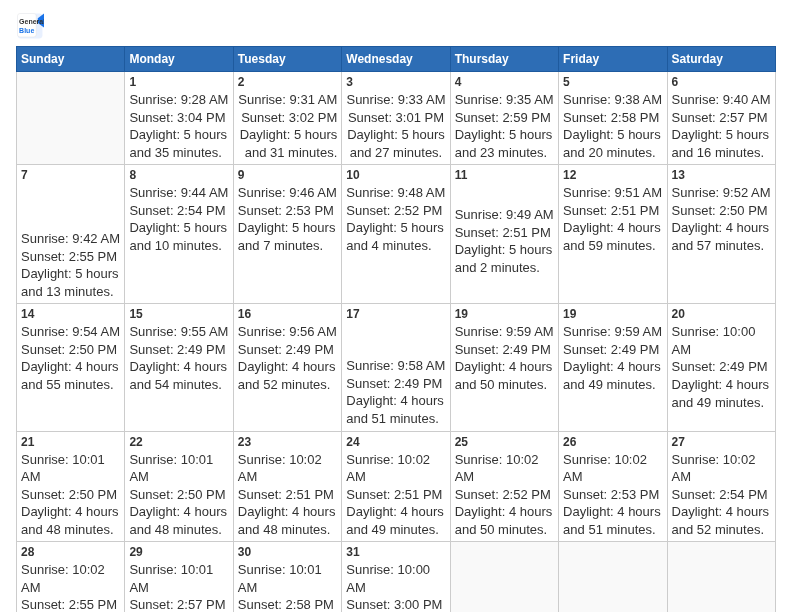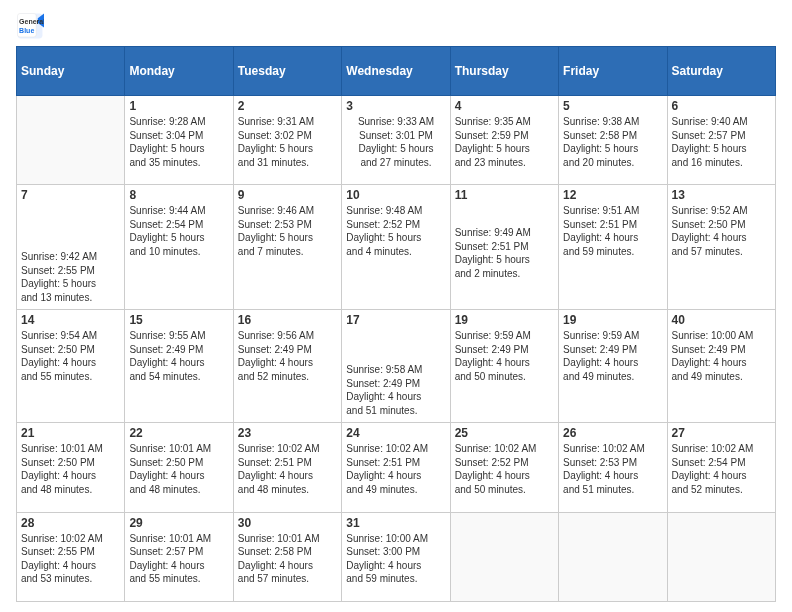--- a/index.html
+++ b/index.html
@@ -50,41 +50,41 @@
       border: 1px solid #ccc;
       border-collapse: collapse;
       width: 100%;
       table-layout: fixed;
     }
     .calendar th {
       background-color: #2d6db5;
       color: #fff;
       font-size: 12px;
       font-weight: bold;
-      padding: 17px 4px;
+      padding: 5px 4px;
       text-align: left;
       border: 1px solid #1e5a9e;
     }
     .calendar td {
       border: 1px solid #ccc;
       vertical-align: top;
       padding: 3px 4px;
       font-size: 9.5px;
       color: #333;
       height: 88px;
     }
     .day-num {
       font-size: 12px;
       font-weight: bold;
       color: #333;
       display: block;
       margin-bottom: 2px;
     }
     .day-info {
-      font-size: 10px;
+      font-size: 13px;
       color: #333;
       line-height: 1.35;
     }
     .empty-cell {
       background: #f9f9f9;
     }
   </style>
 </head>
 <body>
 
@@ -126,21 +126,21 @@
           <td class="empty-cell"></td>
           <td>
             <span class="day-num">1</span>
             <div class="day-info" style="white-space: pre-line;">Sunrise: 9:28 AM
 Sunset: 3:04 PM
 Daylight: 5 hours
 and 35 minutes.</div>
           </td>
           <td>
             <span class="day-num">2</span>
-            <div class="day-info" style="white-space: pre-line;">Sunrise: 9:31 AM
+            <div class="day-info" style="white-space: pre-line; text-align: right;">Sunrise: 9:31 AM
 Sunset: 3:02 PM
 Daylight: 5 hours
 and 31 minutes.</div>
           </td>
           <td>
             <span class="day-num">3</span>
             <div class="day-info" style="white-space: pre-line; text-align: center;">Sunrise: 9:33 AM
 Sunset: 3:01 PM
 Daylight: 5 hours
 and 27 minutes.</div>
@@ -255,21 +255,21 @@
 and 50 minutes.</div>
           </td>
           <td>
             <span class="day-num">19</span>
             <div class="day-info" style="white-space: pre-line;">Sunrise: 9:59 AM
 Sunset: 2:49 PM
 Daylight: 4 hours
 and 49 minutes.</div>
           </td>
           <td>
-            <span class="day-num">40</span>
+            <span class="day-num">20</span>
             <div class="day-info" style="white-space: pre-line;">Sunrise: 10:00 AM
 Sunset: 2:49 PM
 Daylight: 4 hours
 and 49 minutes.</div>
           </td>
         </tr>
         <tr>
           <td>
             <span class="day-num">21</span>
             <div class="day-info" style="white-space: pre-line;">Sunrise: 10:01 AM

